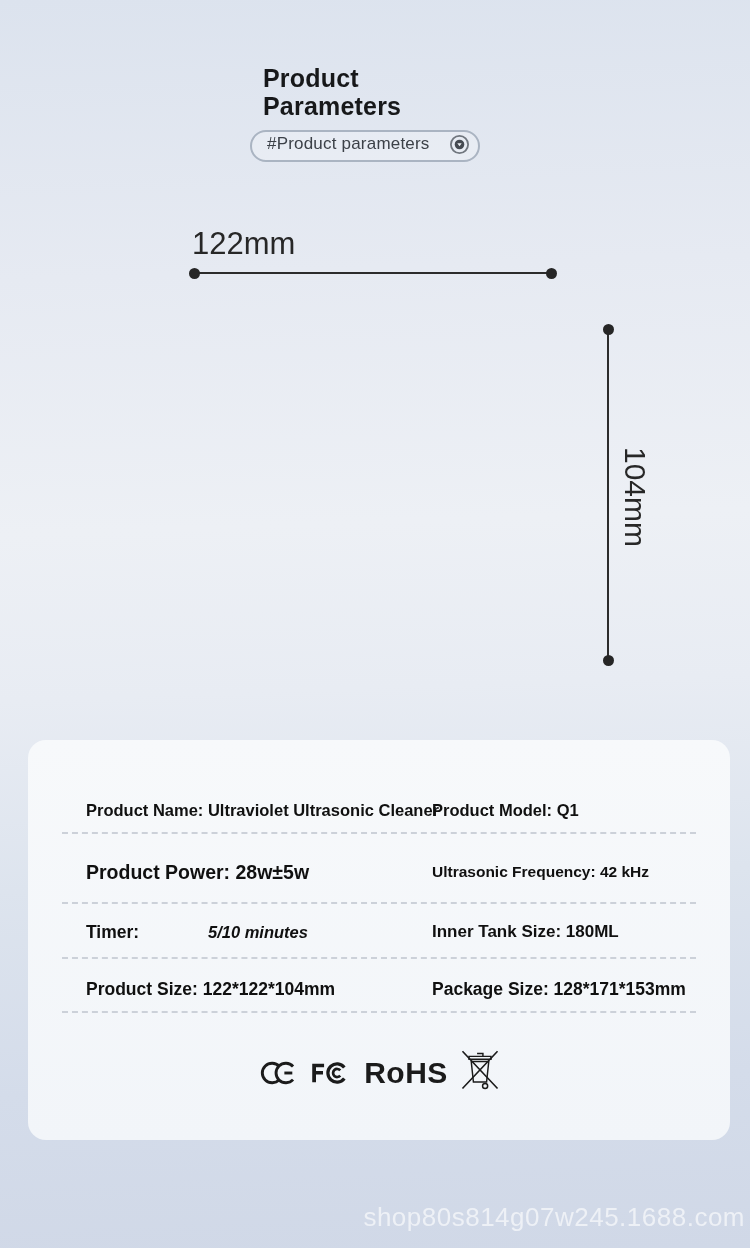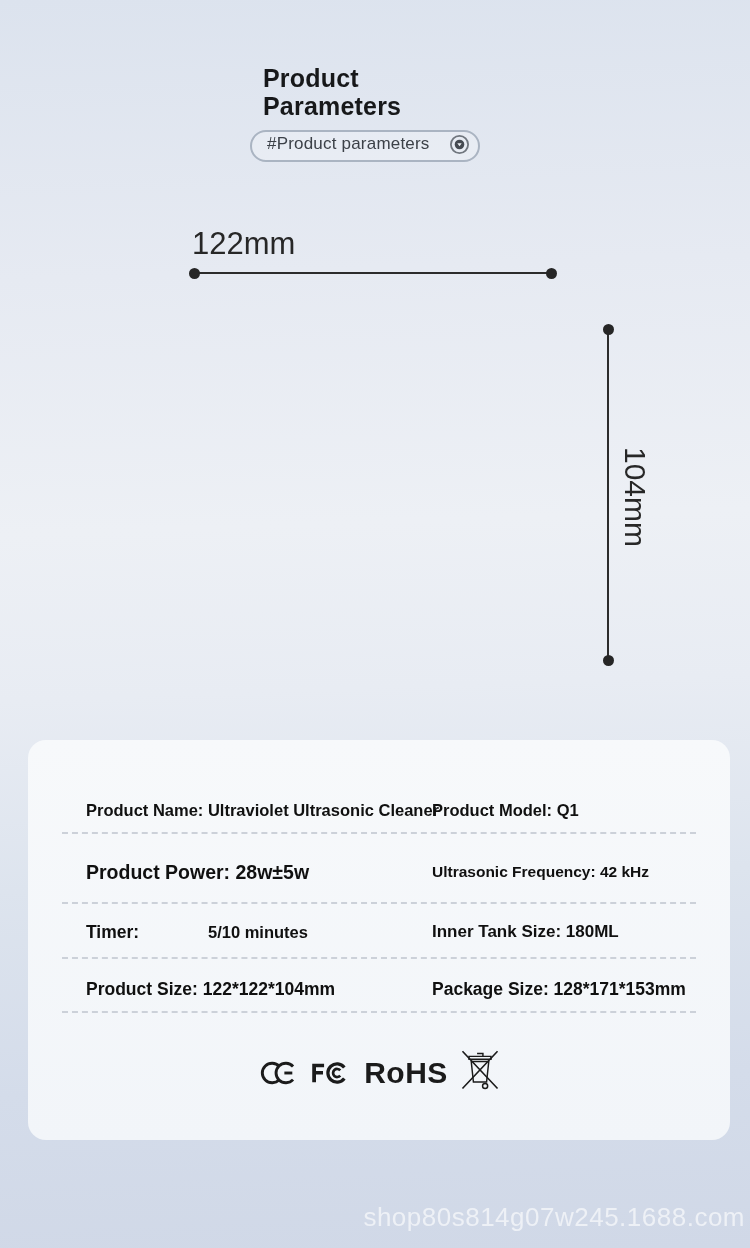--- a/index.html
+++ b/index.html
@@ -70,21 +70,21 @@
            font-family:"DejaVu Sans Mono", monospace; font-size:20px; font-weight:700;
            color:#d6d9dc; letter-spacing:14px; padding-left:14px; }
 
   
   .spec-card { position:absolute; left:28px; top:740px; width:702px; height:400px;
            border-radius:18px; background:linear-gradient(180deg,#f7f9fb,#f2f5f9); }
   .spec-row { position:absolute; left:46px; right:34px; height:26px; color:#101010;margin-left:12px; }
   .spec-row .cell-l { position:absolute; left:0; top:50%; transform:translateY(-50%);
            font-weight:700; white-space:nowrap; }
   .spec-row .cell-m { position:absolute; left:122px; top:50%; transform:translateY(-50%);
-           font-weight:700; white-space:nowrap; }
+           font-weight:700; white-space:nowrap;font-style:italic; }
   .spec-row .cell-r { position:absolute; left:346px; top:50%; transform:translateY(-50%);
            font-weight:700; white-space:nowrap; }
   .r1 { top:57px; } .r1 .cell-l, .r1 .cell-r { font-size:16.5px; }
   .r2 { top:119px; } .r2 .cell-l { font-size:19.5px; } .r2 .cell-r { font-size:15.5px; }
   .r3 { top:179px; } .r3 .cell-l { font-size:17.5px; } .r3 .cell-m { font-size:16.5px; }
   .r3 .cell-r { font-size:17px;text-align:right; }
   .r4 { top:236px; } .r4 .cell-l, .r4 .cell-r { font-size:17.5px; }
   .divider { position:absolute; left:34px; right:34px; height:0;
            border-top:2px dashed #ccd1d9; }
   .d1 { top:92px; } .d2 { top:162px; } .d3 { top:217px; } .d4 { top:271px; }

